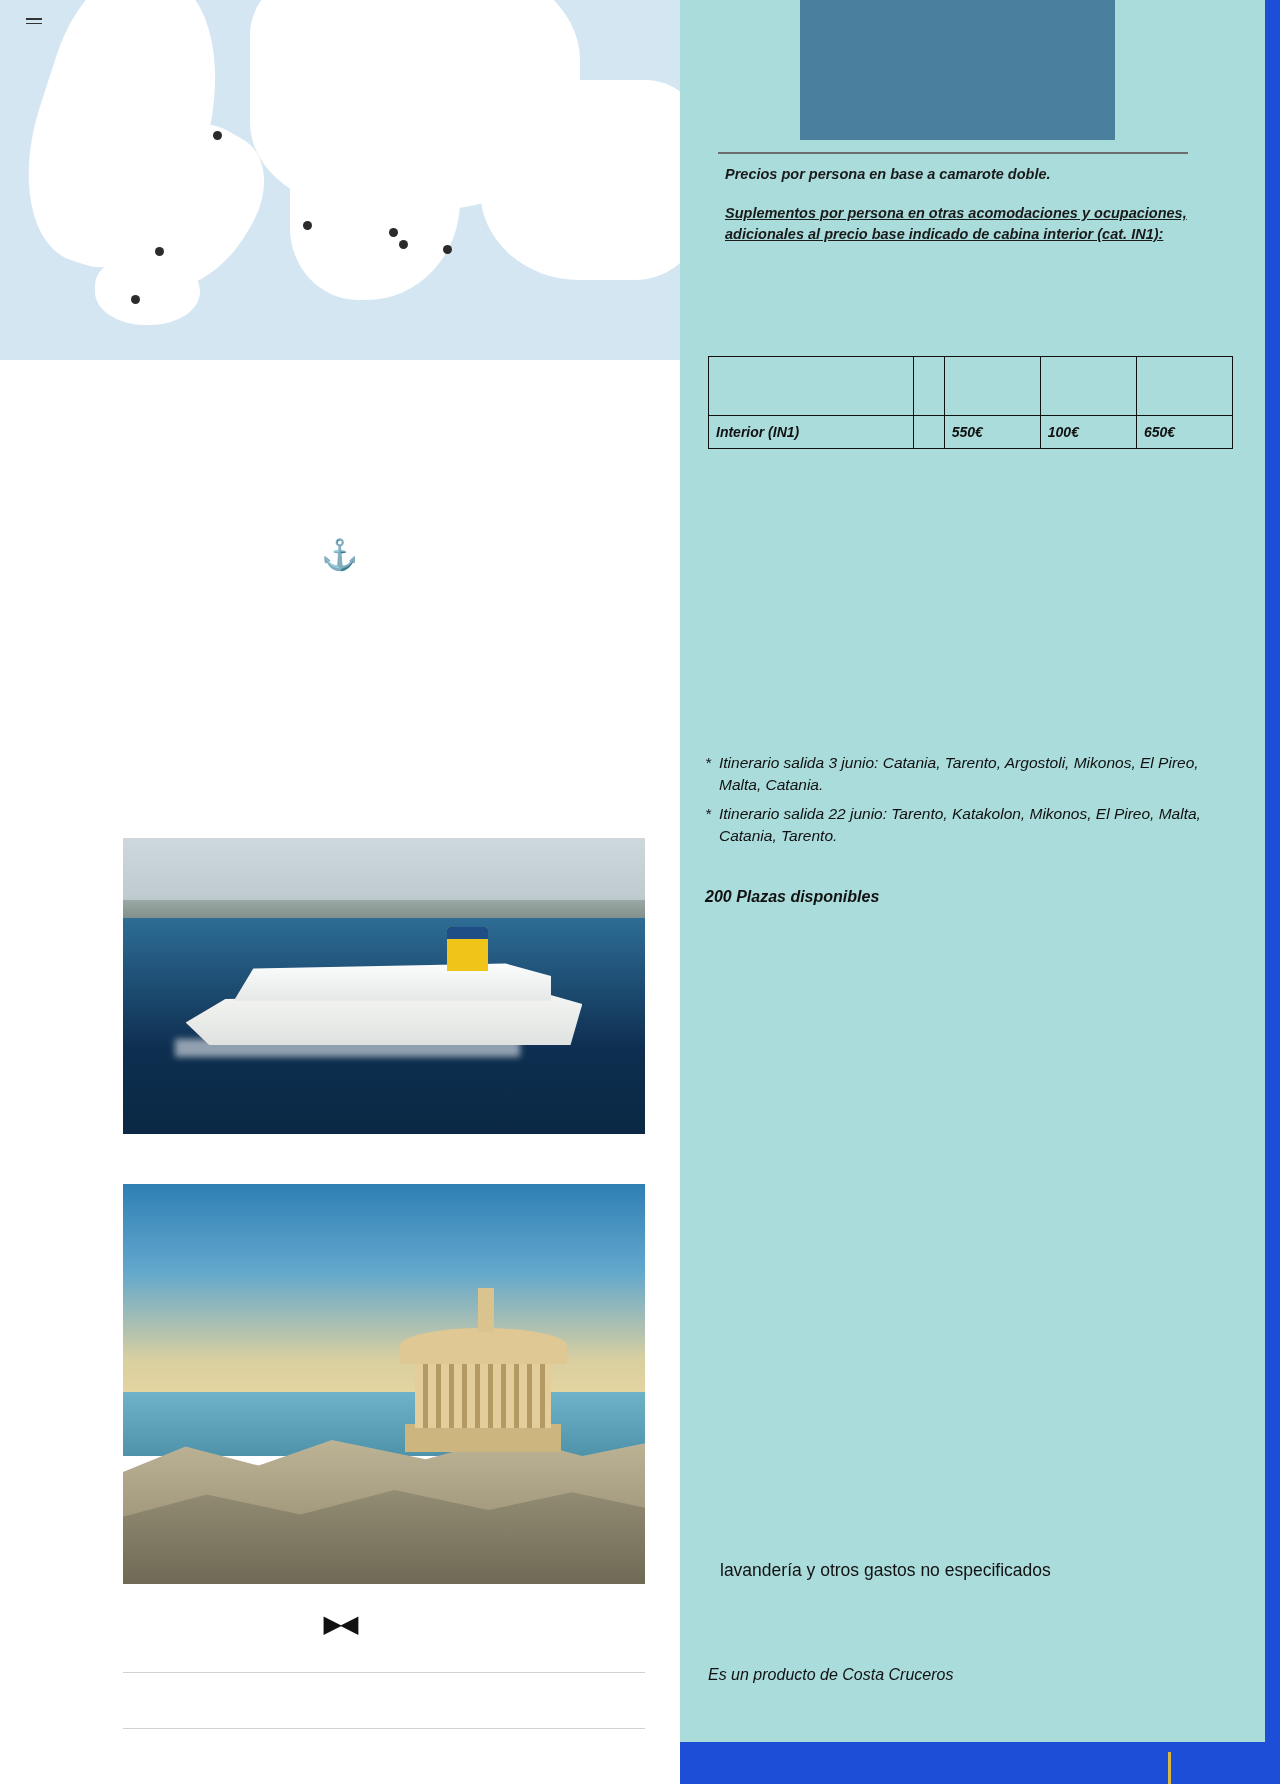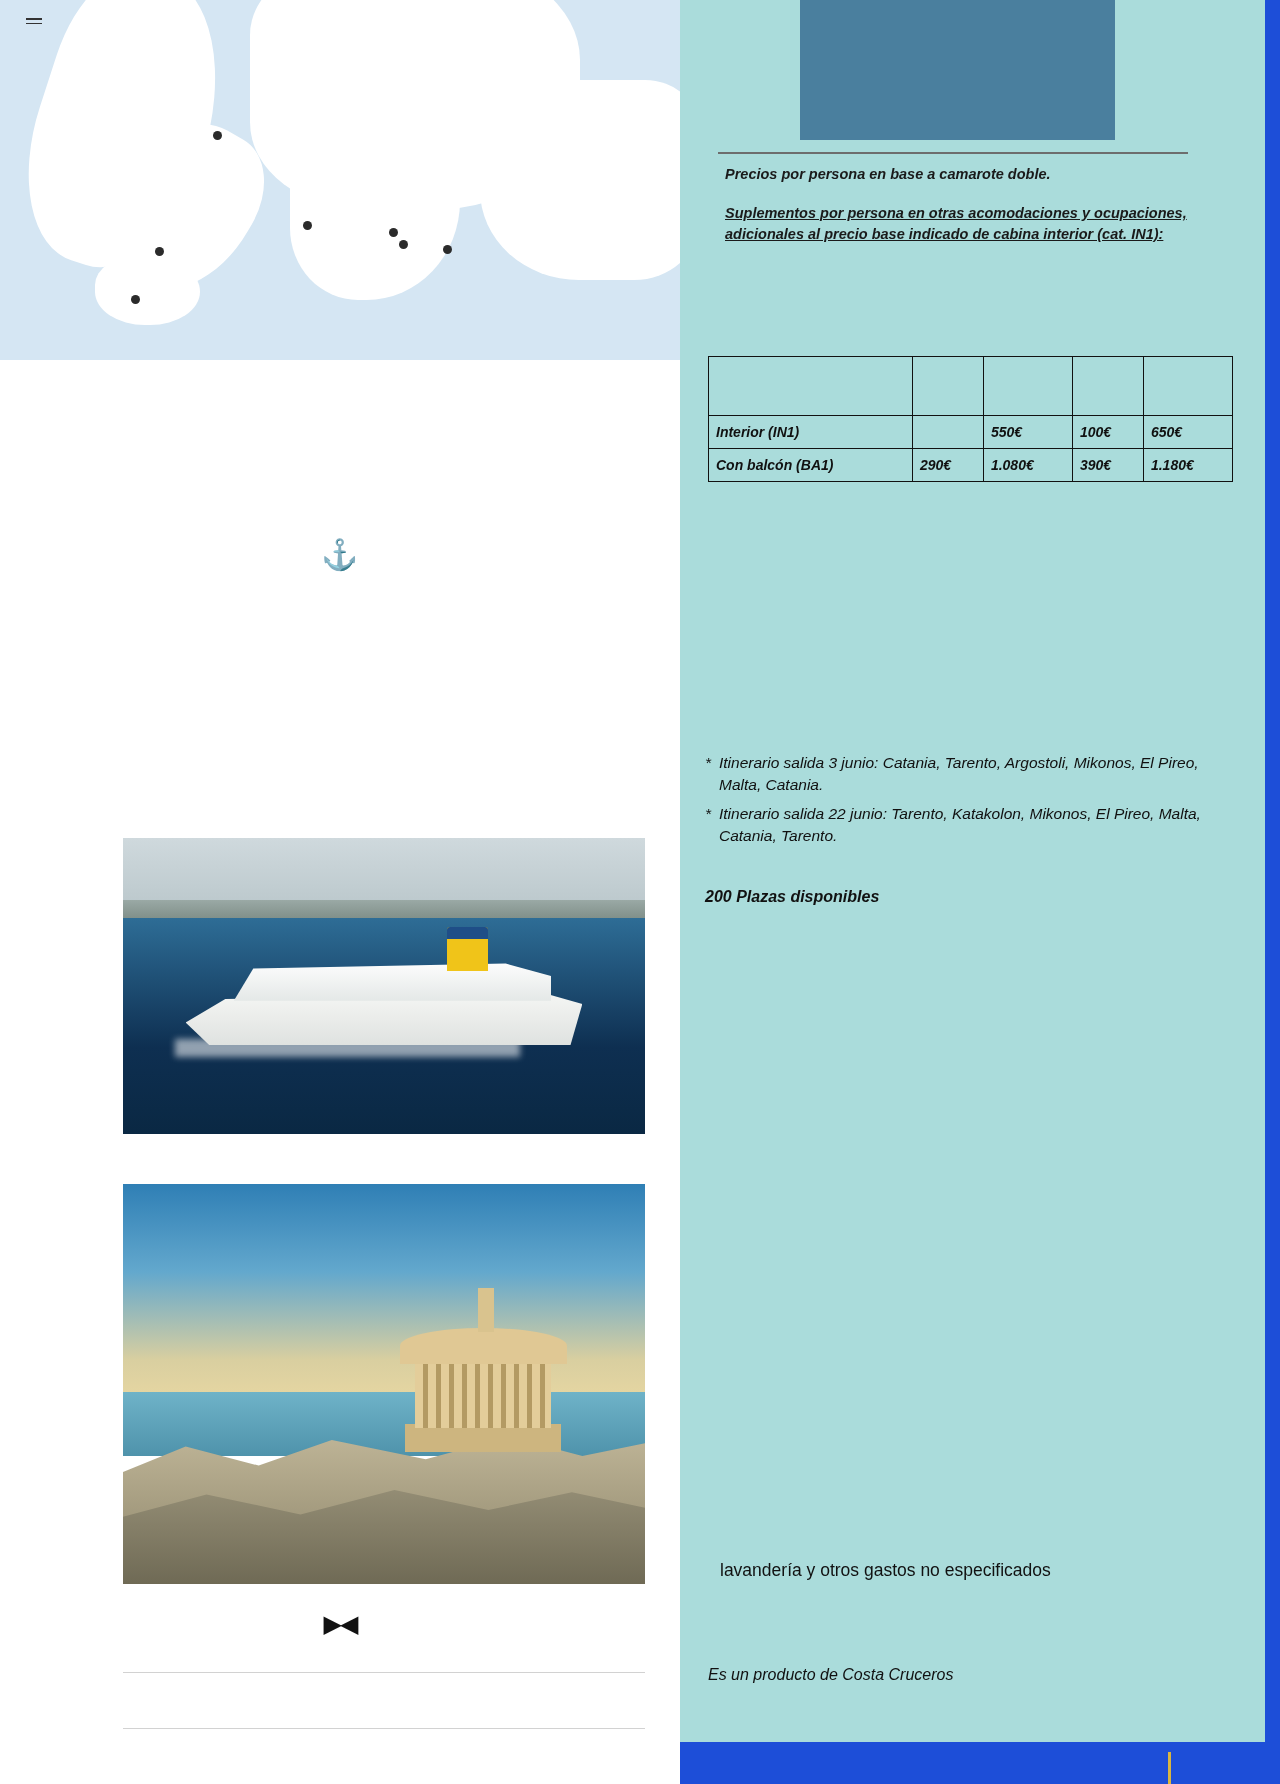--- a/index.html
+++ b/index.html
@@ -412,27 +412,20 @@
         <td></td>
         <td></td>
       </tr>
       <tr>
         <td class="rowlabel">Interior (IN1)</td>
         <td></td>
         <td>550€</td>
         <td>100€</td>
         <td>650€</td>
       </tr>
-      <tr>
-        <td class="rowlabel">Con balcón (BA1)</td>
-        <td>290€</td>
-        <td>1.080€</td>
-        <td>390€</td>
-        <td>1.180€</td>
-      </tr>
     </tbody>
       </table>
 
 
     <div id="itineraries">
       <div class="it-row">
         <span class="star">*</span>
         <span>Itinerario salida 3 junio: Catania, Tarento, Argostoli, Mikonos, El Pireo, Malta, Catania.</span>
       </div>
       <div class="it-row">

